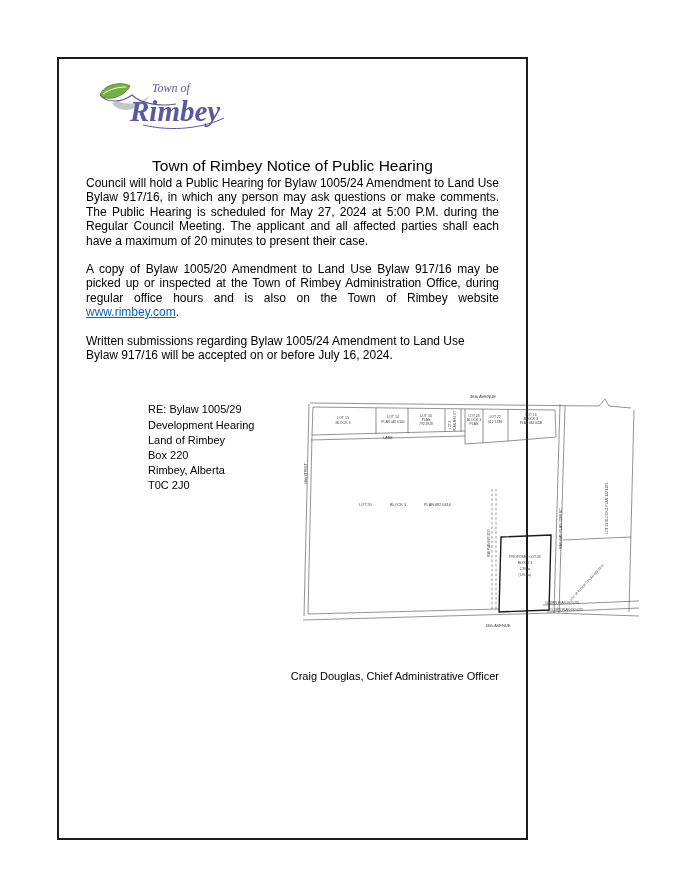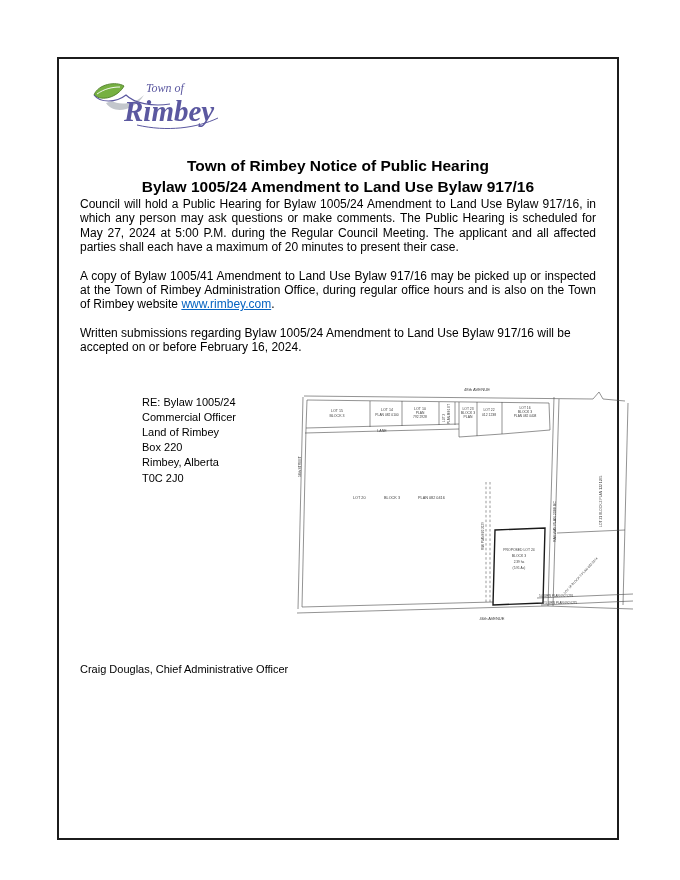--- a/index.html
+++ b/index.html
@@ -1,34 +1,34 @@
 <!DOCTYPE html>
 <html><head>
 <meta charset="utf-8">
 <style>
   html,body{margin:0;padding:0;background:#ffffff;}
   body{width:680px;height:880px;position:relative;font-family:"Liberation Sans",sans-serif;color:#000;}
-  .sheet{position:absolute;left:57px;top:57px;width:562px;height:783px;border:2px solid #1c1c1c;box-sizing:border-box;padding:0 21px;background:#fff;}
+  .sheet{position:absolute;left:57px;top:57px;width:471px;height:783px;border:2px solid #1c1c1c;box-sizing:border-box;padding:0 27px;background:#fff;}
   .logo{margin:18px 0 0 2px;height:58px;}
-  .title{ text-align:center;font-weight:bold;font-size:15.5px;line-height:21px;margin-top:16px;}
+  .title{ text-align:center;font-weight:normal;font-size:15.5px;line-height:21px;margin-top:16px;}
   .body-text{font-size:12px;line-height:14.4px;}
   p.para{margin:0 0 14px 0;}
   p.just{text-align:justify;}
   .p1{margin-top:40px;}
   a.doclink{color:#0563c1;text-decoration:underline;}
   .addr-map{position:relative;height:262px;margin-top:2px;}
   .address{position:absolute;left:62px;top:26px;font-size:11px;line-height:15.2px;}
   .address div{white-space:nowrap;}
   .platmap{position:absolute;left:217px;top:13px;}
   .platmap text{fill:#3c3c3c;font-family:"Liberation Sans",sans-serif;}
   .platmap .ln{stroke:#4a4a4a;stroke-width:0.6;fill:none;}
   .platmap .bold-parcel{stroke:#1a1a1a;stroke-width:1.4;fill:none;}
   .platmap .dash{stroke:#555;stroke-width:0.6;fill:none;stroke-dasharray:2.5 2.2;}
   .p6{margin-top:10px;}
-  .signature{text-align:left;font-size:11px;margin-top:32px;}
+  .signature{text-align:right;font-size:11px;margin-top:32px;}
   .logo text{font-family:"Liberation Serif",serif;}
 </style>
 </head>
 <body>
 
 <div class="sheet">
 
   
   <svg class="logo" width="170" height="58" viewBox="0 0 170 58">
     <g>
@@ -38,35 +38,34 @@
       <path d="M12,18 C18,26 34,26 44,18 C52,26 70,30 88,27" stroke="#5b58a0" stroke-width="1.1" fill="none"></path>
     </g>
     <text x="64" y="15" font-size="12" font-style="italic" fill="#5b58a0">Town of</text>
     <text x="42" y="44" font-size="29" font-style="italic" font-weight="bold" fill="#5b58a0">Rimbey</text>
     <path d="M55,48 C85,55 115,51 136,41" stroke="#5b58a0" stroke-width="1" fill="none"></path>
   </svg>
 
   
   <div class="title">
     <div>Town of Rimbey Notice of Public Hearing</div>
-    <div>Bylaw 1005/24 Amendment to Land Use Bylaw 917/16</div>
   </div>
 
   
   <div class="body-text">
     <p class="para just p1">Council will hold a Public Hearing for Bylaw 1005/24 Amendment to Land Use Bylaw 917/16, in which any person may ask questions or make comments. The Public Hearing is scheduled for May 27, 2024 at 5:00 P.M. during the Regular Council Meeting.  The applicant and all affected parties shall each have a maximum of 20 minutes to present their case.</p>
-    <p class="para just"><span>A copy of Bylaw 1005/41 Amendment to Land Use Bylaw 917/16 may be picked up or inspected at the Town of Rimbey Administration Office, during regular office hours and is also on the Town of Rimbey website </span><a href="#" class="doclink">www.rimbey.com</a><span>.</span></p>
-    <p class="para">Written submissions regarding Bylaw 1005/24 Amendment to Land Use Bylaw 917/16 will be accepted on or before February 16, 2024.</p>
+    <p class="para just"><span>A copy of Bylaw 1005/20 Amendment to Land Use Bylaw 917/16 may be picked up or inspected at the Town of Rimbey Administration Office, during regular office hours and is also on the Town of Rimbey website </span><a href="#" class="doclink">www.rimbey.com</a><span>.</span></p>
+    <p class="para">Written submissions regarding Bylaw 1005/24 Amendment to Land Use Bylaw 917/16 will be accepted on or before July 16, 2024.</p>
   </div>
 
   
   <div class="addr-map">
     <div class="address">
-      <div>RE: Bylaw 1005/24</div>
-      <div>Commercial Officer</div>
+      <div>RE: Bylaw 1005/29</div>
+      <div>Development Hearing</div>
       <div>Land of Rimbey</div>
       <div>Box 220</div>
       <div>Rimbey, Alberta</div>
       <div>T0C 2J0</div>
     </div>
 
     <svg class="platmap" width="336" height="250" viewBox="0 0 336 250">
 
       <path class="ln" d="M7,14 L296,17 L302,10 L306,17 L328,19"></path>
       <path class="ln" d="M6,15 L1,227"></path>

